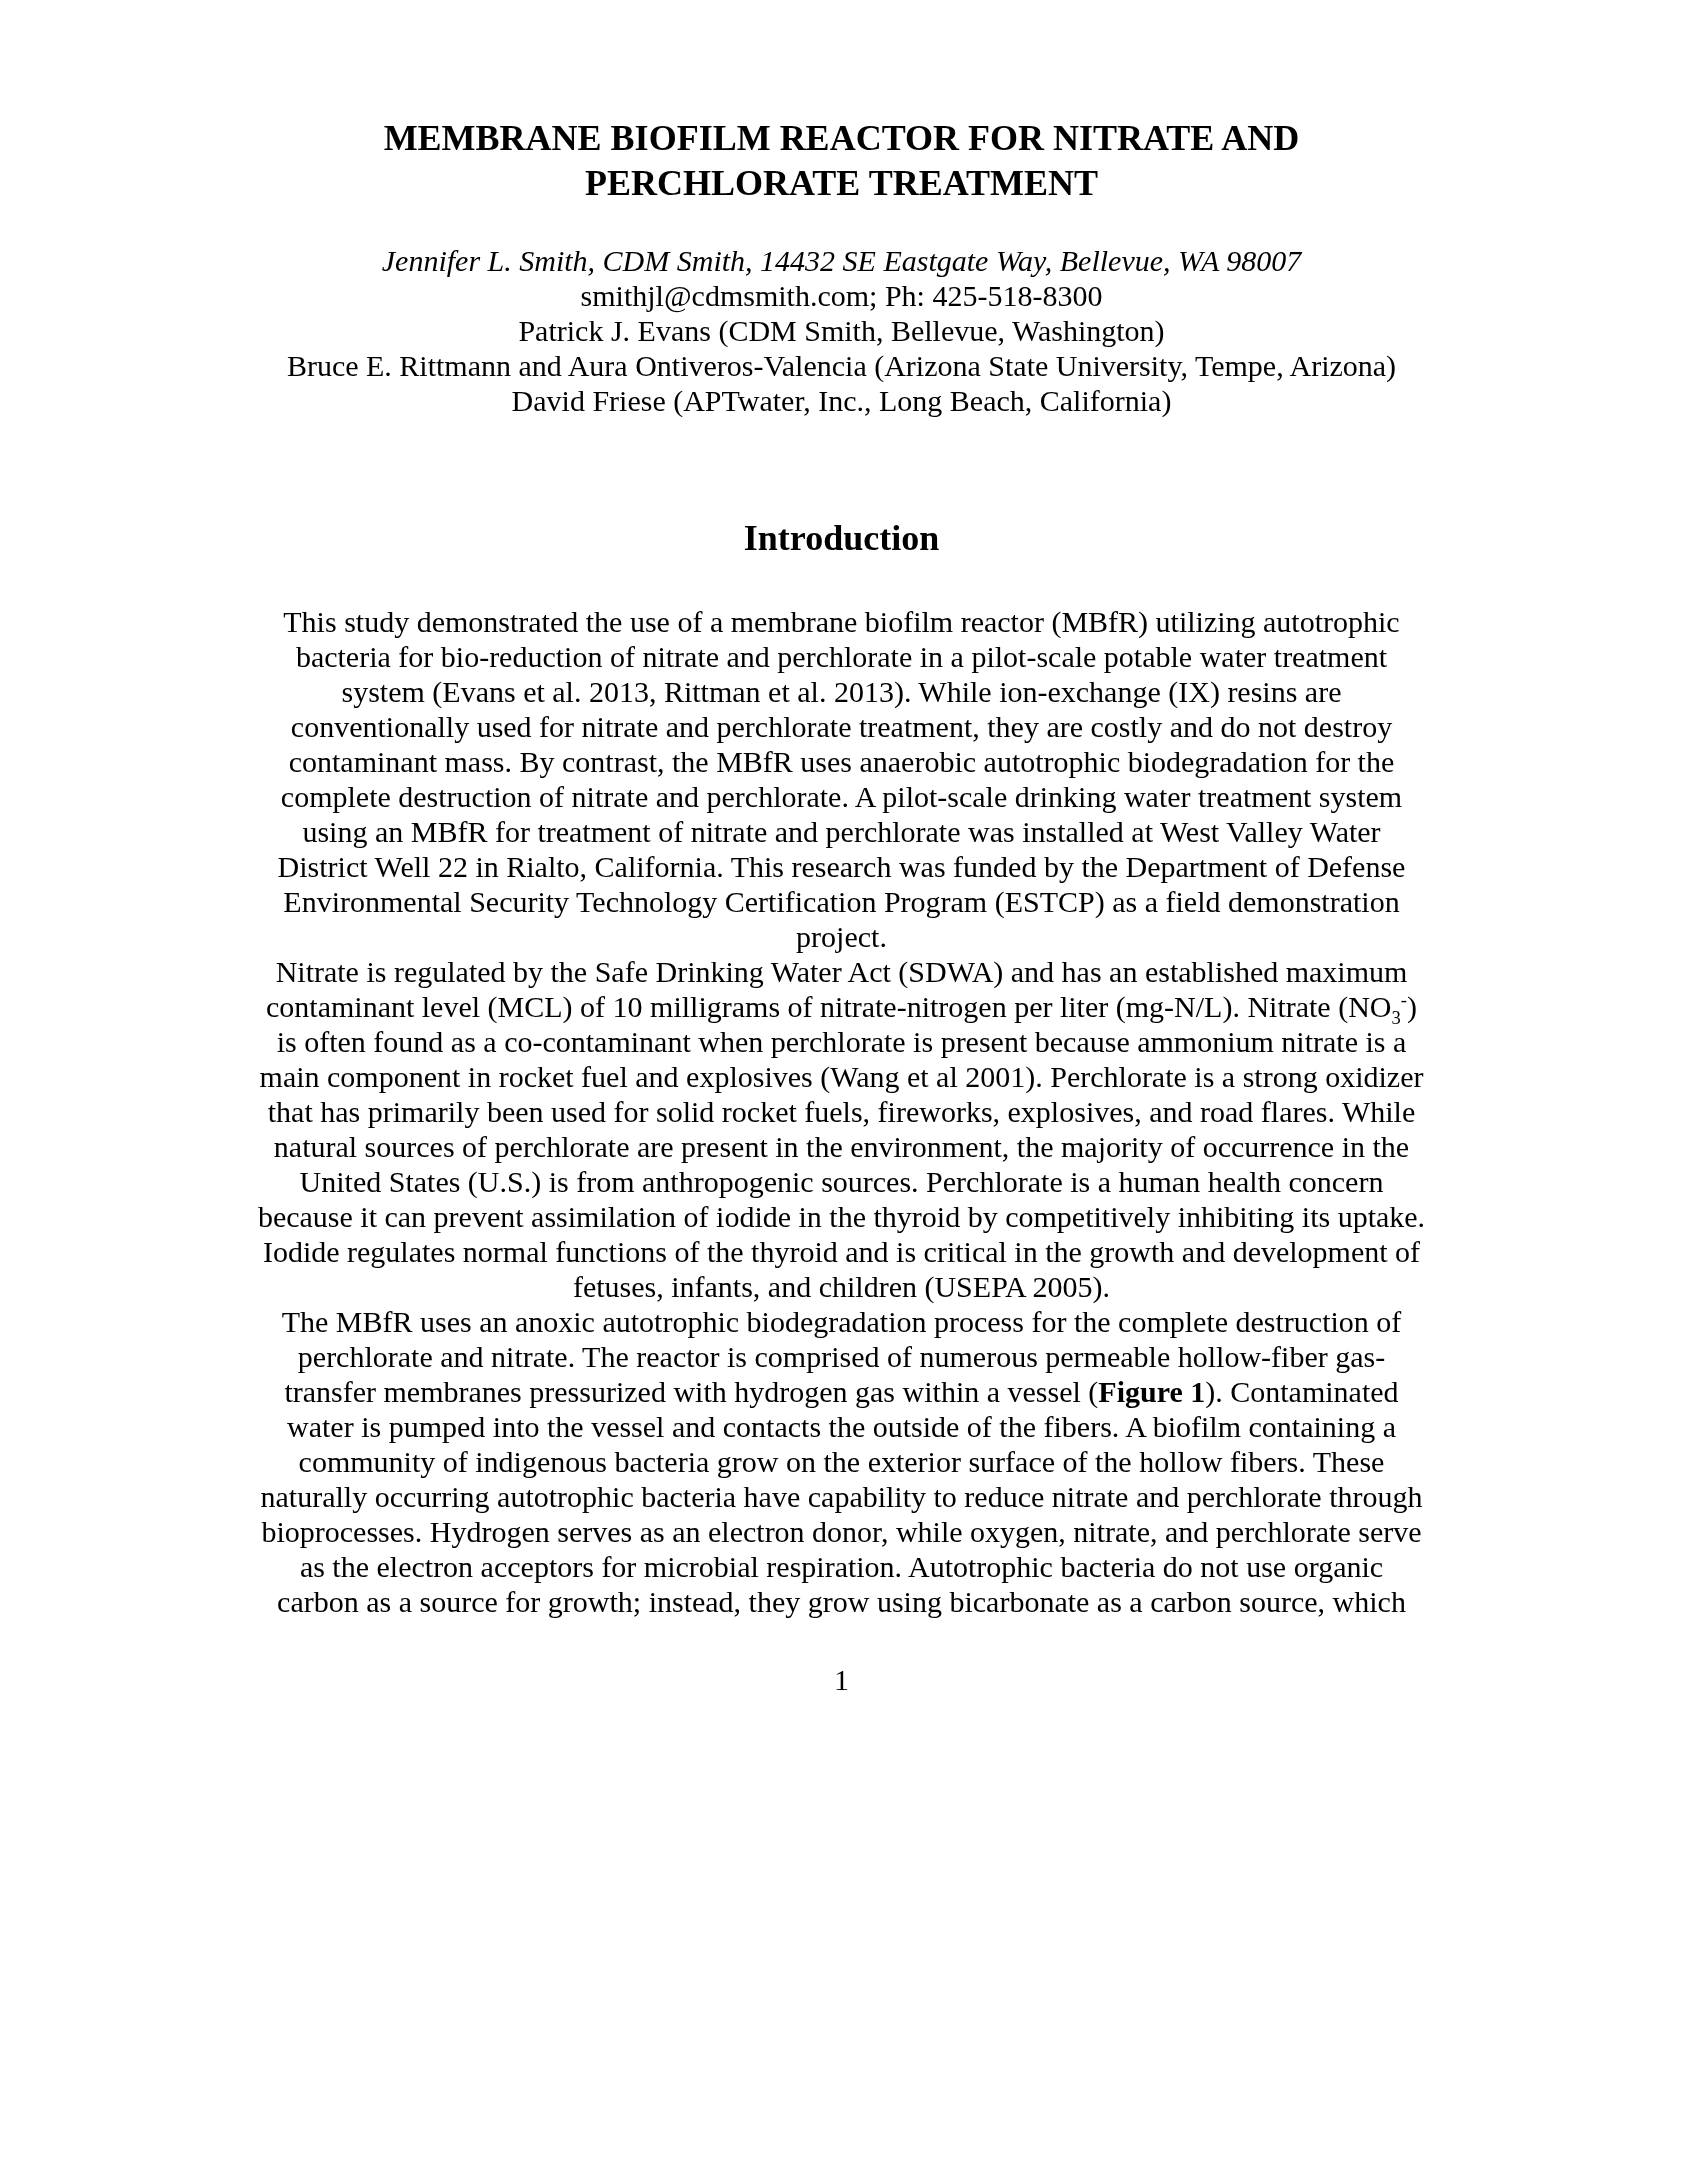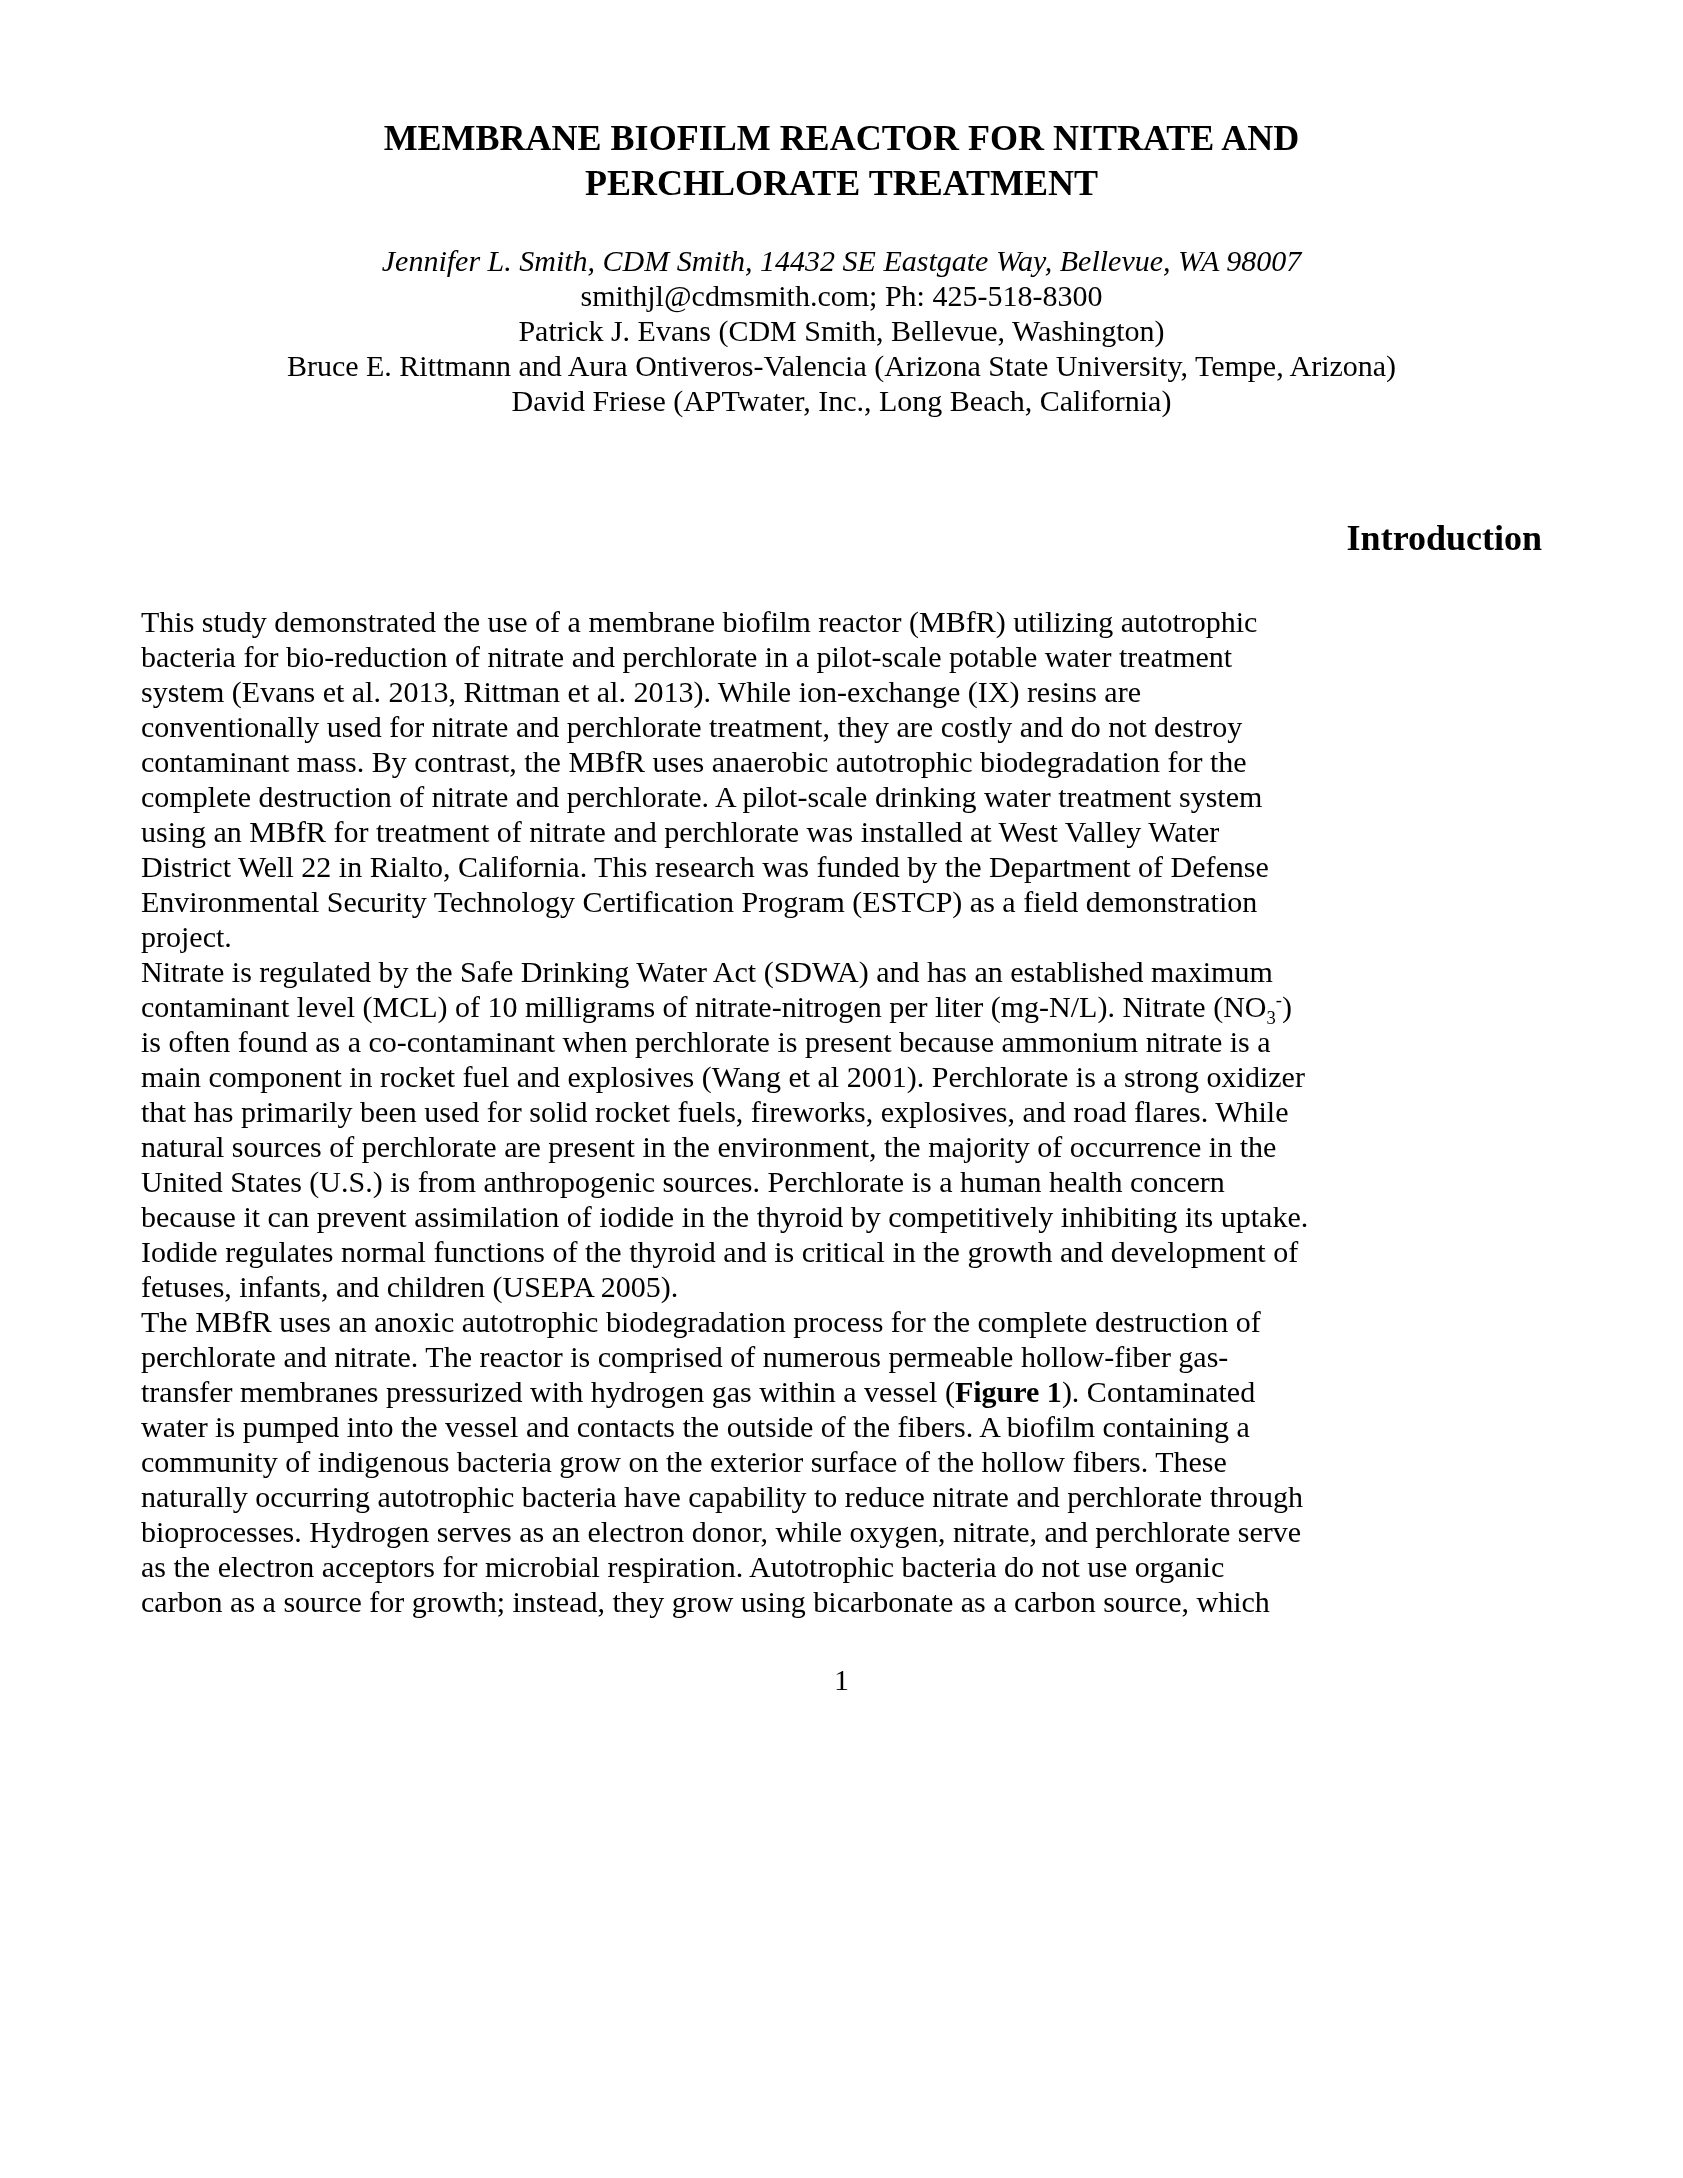--- a/index.html
+++ b/index.html
@@ -31,29 +31,29 @@
     text-align: center;
   }
   .author-block {
     margin-top: 37px;
     text-align: center;
   }
   .section-heading {
     font-size: 36px;
     line-height: 45px;
     font-weight: bold;
-    text-align: right;
+    text-align: center;
   }
   .heading-intro   { margin-top: 98px; }
   .para-1          { margin-top: 43px; }
   .heading-bg      { margin-top: 61px; }
   .para-2          { }
   .para-3          { }
   .paragraph {
-    text-align: left;
+    text-align: center;
   }
   sub, sup {
     font-size: 62%;
     line-height: 0;
   }
   .page-number {
     margin-top: 43px;
     text-align: center;
   }
 </style>

